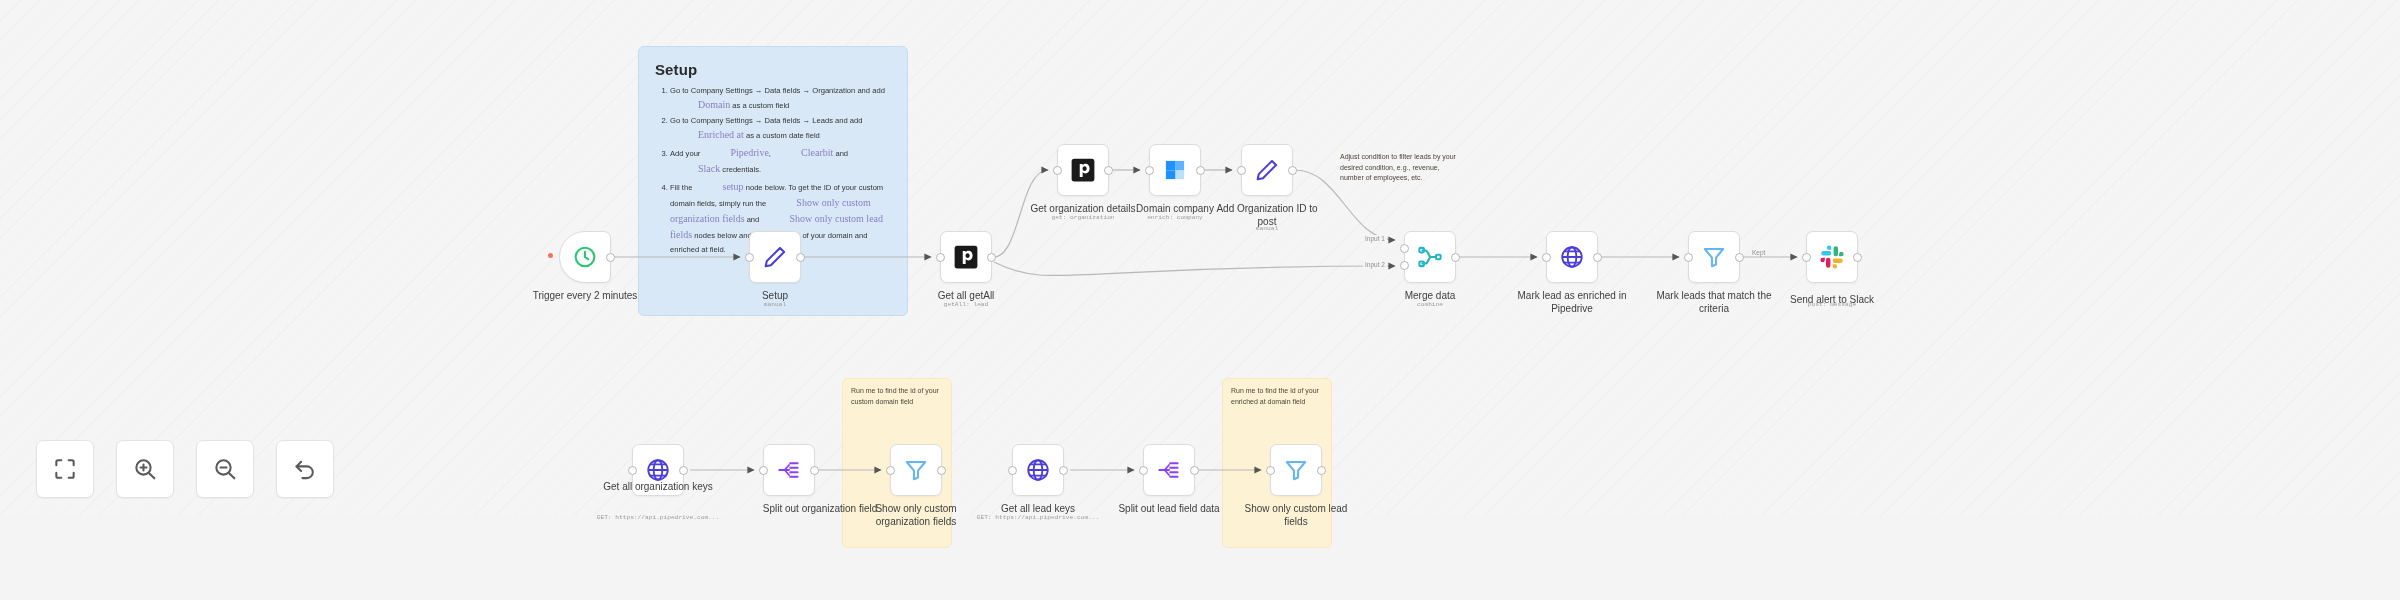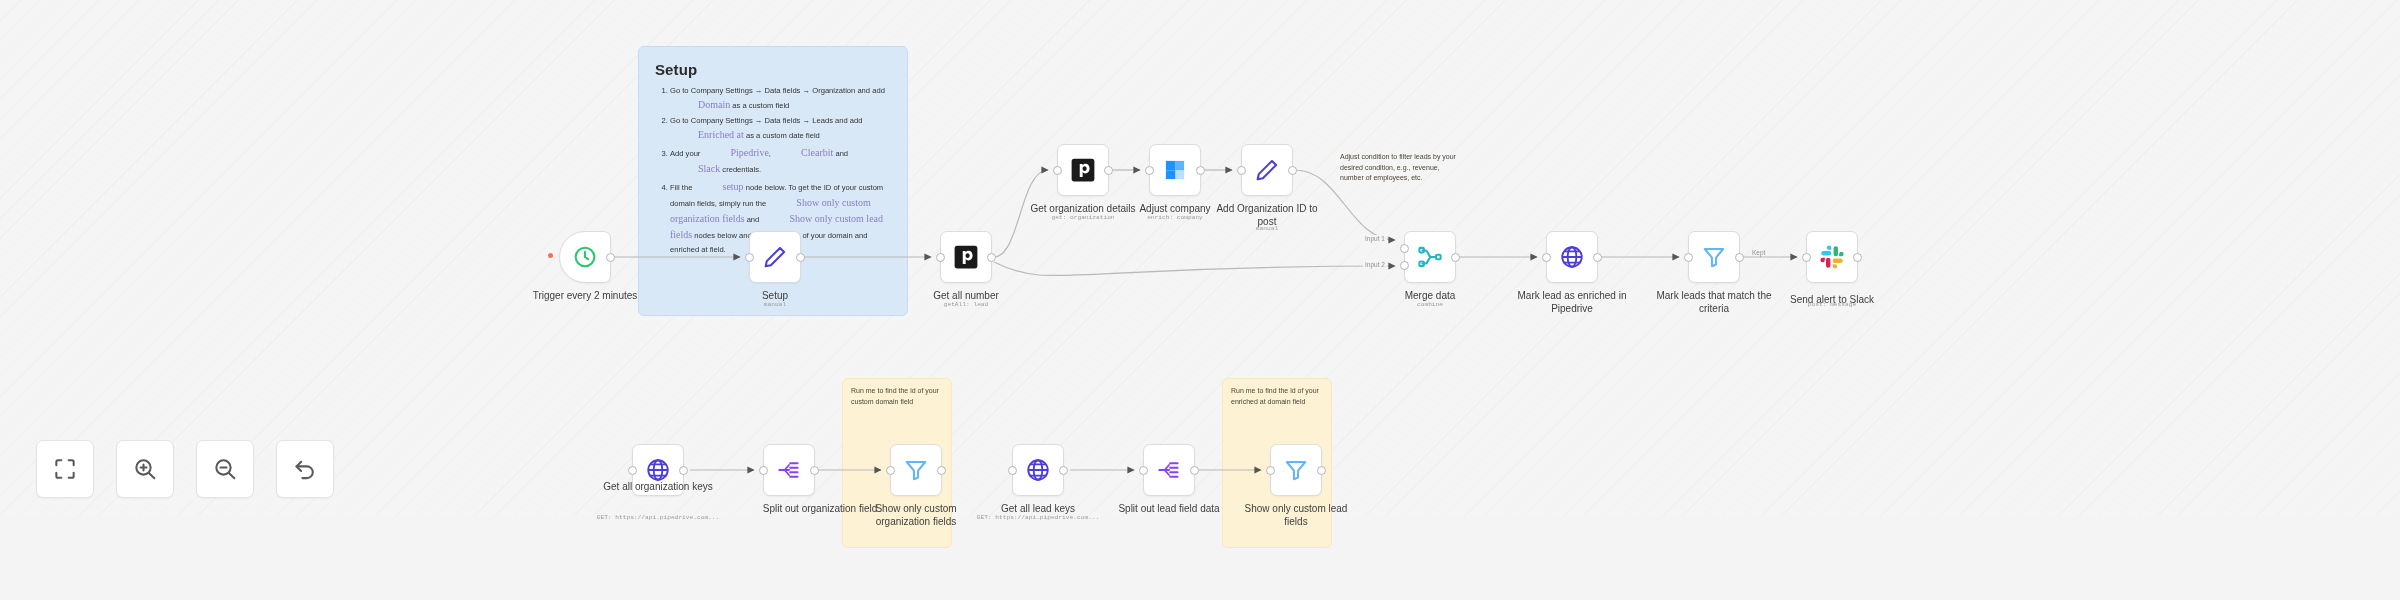--- a/index.html
+++ b/index.html
@@ -237,21 +237,21 @@
 
   <div class="node" style="left:940px; top:231px;">
     <svg class="glyph" viewBox="0 0 24 24">
       <rect x="1.5" y="1.5" width="21" height="21" rx="2.4" fill="#1a1a1a"></rect>
       <path d="M9 6.4h2.6v1.2c.55-.9 1.5-1.45 2.75-1.45 2.2 0 3.75 1.8 3.75 4.5s-1.6 4.55-3.85 4.55c-1.15 0-2.05-.5-2.55-1.25v4.6H9z
                M13.5 8.5c-1.15 0-1.95.95-1.95 2.2s.8 2.2 1.95 2.2 1.9-.9 1.9-2.2-.75-2.2-1.9-2.2z" fill="#fff"></path>
     </svg>
     <span class="port in"></span>
     <span class="port out"></span>
   </div>
-  <div class="node-label" style="left:966px; top:290px;">Get all number</div>
+  <div class="node-label" style="left:966px; top:290px;">Get all getAll</div>
   <div class="node-sub" style="left:966px; top:301px;">getAll: lead</div>
 
   <div class="node" style="left:1057px; top:144px;">
     <svg class="glyph" viewBox="0 0 24 24">
       <rect x="1.5" y="1.5" width="21" height="21" rx="2.4" fill="#1a1a1a"></rect>
       <path d="M9 6.4h2.6v1.2c.55-.9 1.5-1.45 2.75-1.45 2.2 0 3.75 1.8 3.75 4.5s-1.6 4.55-3.85 4.55c-1.15 0-2.05-.5-2.55-1.25v4.6H9z
                M13.5 8.5c-1.15 0-1.95.95-1.95 2.2s.8 2.2 1.95 2.2 1.9-.9 1.9-2.2-.75-2.2-1.9-2.2z" fill="#fff"></path>
     </svg>
     <span class="port in"></span>
     <span class="port out"></span>
@@ -262,21 +262,21 @@
   <div class="node" style="left:1149px; top:144px;">
     <svg class="glyph" viewBox="0 0 24 24">
       <path d="M3.6 3.6h8.9v8.9H3.6z" fill="#1e90ff"></path>
       <path d="M12.5 3.6h7.9v8.9h-7.9z" fill="#5eb3ff"></path>
       <path d="M3.6 12.5h8.9v7.9H3.6z" fill="#1e90ff"></path>
       <path d="M12.5 12.5h7.9v7.9h-7.9z" fill="#bddfff"></path>
     </svg>
     <span class="port in"></span>
     <span class="port out"></span>
   </div>
-  <div class="node-label" style="left:1175px; top:203px;">Adjust company</div>
+  <div class="node-label" style="left:1175px; top:203px;">Domain company</div>
   <div class="node-sub" style="left:1175px; top:214px;">enrich: company</div>
 
   <div class="node" style="left:1241px; top:144px;">
     <svg class="glyph" viewBox="0 0 24 24" fill="none" stroke="#4b3ddb" stroke-width="1.9" stroke-linejoin="round">
       <path d="M16.6 3.6l3.8 3.8L8.2 19.6 3.4 20.6l1-4.8z"></path>
     </svg>
     <span class="port in"></span>
     <span class="port out"></span>
   </div>
   <div class="node-label" style="left:1267px; top:203px;">Add Organization ID to post</div>

